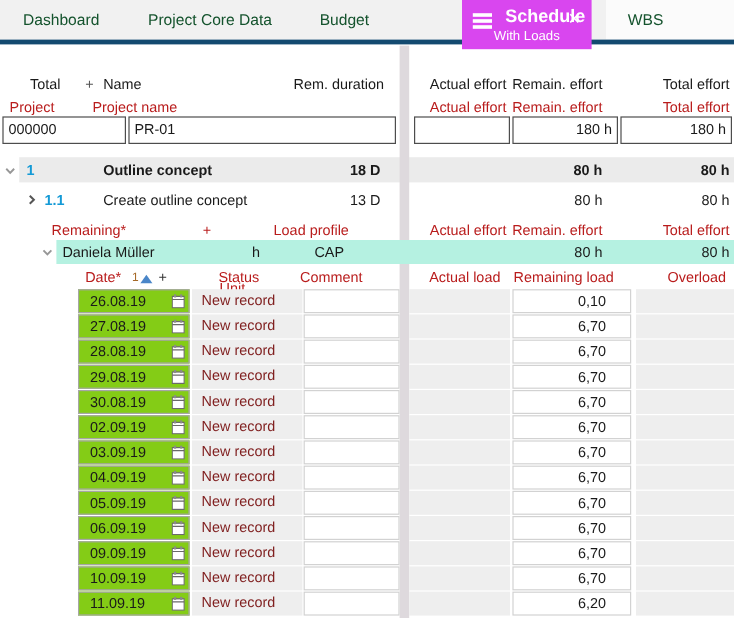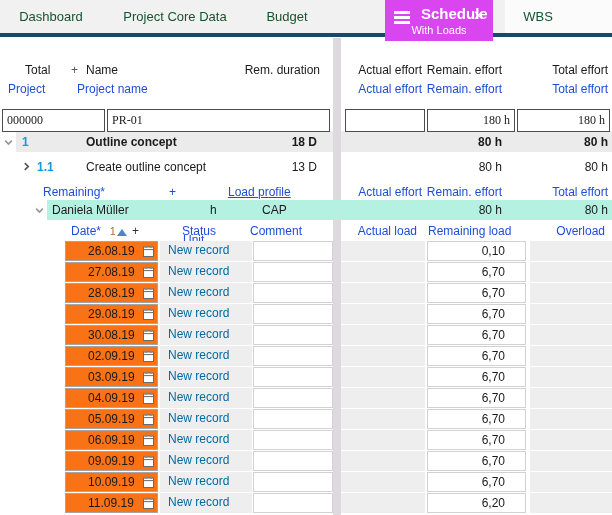--- a/index.html
+++ b/index.html
@@ -1,20 +1,20 @@
 <!DOCTYPE html>
 <html><head>
 <meta charset="utf-8">
 <style>
   html,body{margin:0;padding:0;}
   body{font-family:"Liberation Sans","DejaVu Sans",sans-serif;}
   .screen{position:relative;width:612px;height:515px;background:#fff;overflow:hidden;
           font-size:12px;color:#1a1a1a;}
   .t{position:absolute;white-space:nowrap;line-height:16px;}
-  .gray{color:#1d4ed8;}
+  .gray{color:#b91c1c;}
   .b{font-weight:bold;}
   .blue{color:#149ad6;font-weight:bold;}
 
   
   .tabbar{position:absolute;left:0;top:0;width:612px;height:33px;background:#f1f1f1;}
   .wbs-bg{position:absolute;left:505px;top:0;width:107px;height:33px;background:#fbfbfb;}
   .tab-underline{position:absolute;left:0;top:33px;width:612px;height:4px;background:#134a70;}
   .tab{position:absolute;top:0;height:33px;display:flex;align-items:center;justify-content:center;
        font-size:13px;color:#14532d;cursor:pointer;z-index:1;}
   .tab-active{position:absolute;left:385px;top:0;width:108px;height:41px;background:#d946ef;
@@ -22,35 +22,35 @@
   .tab-active-label{position:absolute;left:36px;top:5px;font-size:15px;font-weight:bold;}
   .tab-active-sub{position:absolute;left:0;top:24px;width:108px;text-align:center;font-size:11px;}
   .burger{position:absolute;left:9px;top:11px;width:16px;}
   .burger div{height:2.5px;background:#fff;margin-bottom:2.5px;}
   .tab-close{position:absolute;right:9px;top:8px;font-size:13px;font-weight:bold;}
 
   
   .vdivider{position:absolute;left:333px;top:38px;width:8px;height:477px;background:#ded9dd;z-index:1;}
 
   
-  .cellbox{position:absolute;top:12px;height:23px;box-sizing:border-box;border:1px solid #4d4d4d;
-           background:#fff;line-height:21px;padding:0 4px;font-family:Liberation Serif, serif;}
+  .cellbox{position:absolute;top:0;height:23px;box-sizing:border-box;border:1px solid #4d4d4d;
+           background:#fff;line-height:21px;padding:0 4px;}
   .cellbox.r{text-align:right;}
 
   
   .rowband{position:absolute;left:0;width:612px;}
   .rowbg{position:absolute;top:0;height:100%;}
   .icon{position:absolute;}
 
   
   #load-rows{position:absolute;left:0;top:241px;width:612px;z-index:2;}
   .load-row{position:relative;height:20px;margin-bottom:1px;}
   .lc{position:absolute;top:0;height:20px;box-sizing:border-box;line-height:19px;}
-  .lc-date{left:65px;width:93px;background:#f97316;border:1px solid #a6a6a6;padding-left:22px;}
-  .lc-status{left:160px;width:92px;background:#eeeeee;padding-left:8px;color:#0369a1;}
+  .lc-date{left:65px;width:93px;background:#84cc16;border:1px solid #a6a6a6;padding-left:9px;}
+  .lc-status{left:160px;width:92px;background:#eeeeee;padding-left:8px;color:#7f1d1d;}
   .lc-comment{left:253px;width:80px;background:#fff;border:1px solid #d2d2d2;}
   .lc-actual{left:341px;width:84px;background:#eeeeee;}
   .lc-remaining{left:427px;width:99px;background:#fff;border:1px solid #d2d2d2;
                 text-align:right;padding-right:20px;}
   .lc-overload{left:530px;width:82px;background:#eeeeee;}
   .cal{position:absolute;right:4px;top:4px;}
 
   .sort-tri{position:absolute;width:0;height:0;border-left:5px solid transparent;
             border-right:5px solid transparent;border-bottom:7px solid #4a86c8;}
 </style>
@@ -130,21 +130,21 @@
     <div class="t blue" style="left:37px;top:2px;line-height:18px;">1.1</div>
     <div class="t" style="left:86px;top:2px;line-height:18px;">Create outline concept</div>
     <div class="t" style="right:295px;top:2px;line-height:18px;">13 D</div>
     <div class="t" style="right:110px;top:2px;line-height:18px;">80 h</div>
     <div class="t" style="right:4px;top:2px;line-height:18px;">80 h</div>
   </div>
 
   <div class="t gray" style="left:43px;top:184px;">Remaining*</div>
   <div class="t gray" style="left:169px;top:184px;">+</div>
   <div class="t gray" style="left:183px;top:184px;margin-top:48px;">Unit</div>
-  <div class="t gray" style="left:228px;top:184px;text-decoration:underline;">Load profile</div>
+  <div class="t gray" style="left:228px;top:184px;">Load profile</div>
   <div class="t gray" style="right:190px;top:184px;">Actual effort</div>
   <div class="t gray" style="right:110px;top:184px;">Remain. effort</div>
   <div class="t gray" style="right:4px;top:184px;">Total effort</div>
 
   <div class="rowband" style="top:200px;height:20px;z-index:3;border-radius:10px;">
     <svg class="icon" style="left:34px;top:5px;" width="11" height="11" viewBox="0 0 11 11">
       <path d="M2.2 3.6 L5.5 7 L8.8 3.6" stroke="#979797" stroke-width="1.6" fill="none"></path>
     </svg>
     <div class="rowbg" style="left:47px;width:565px;background:#b5f1e1;"></div>
     <div class="t" style="left:52px;top:2px;line-height:17px;">Daniela Müller</div>

